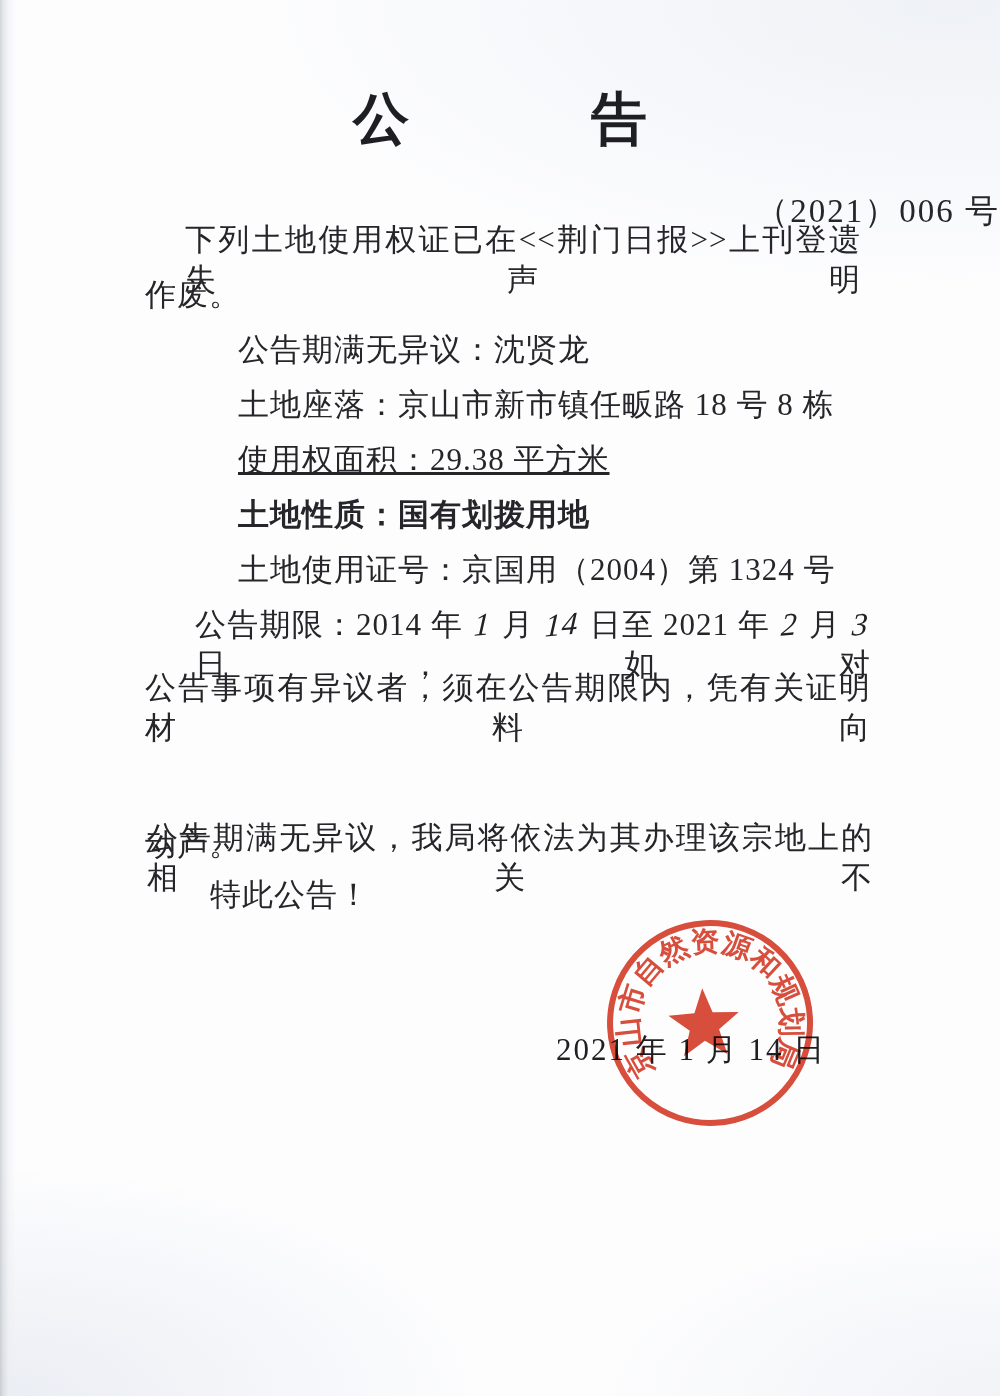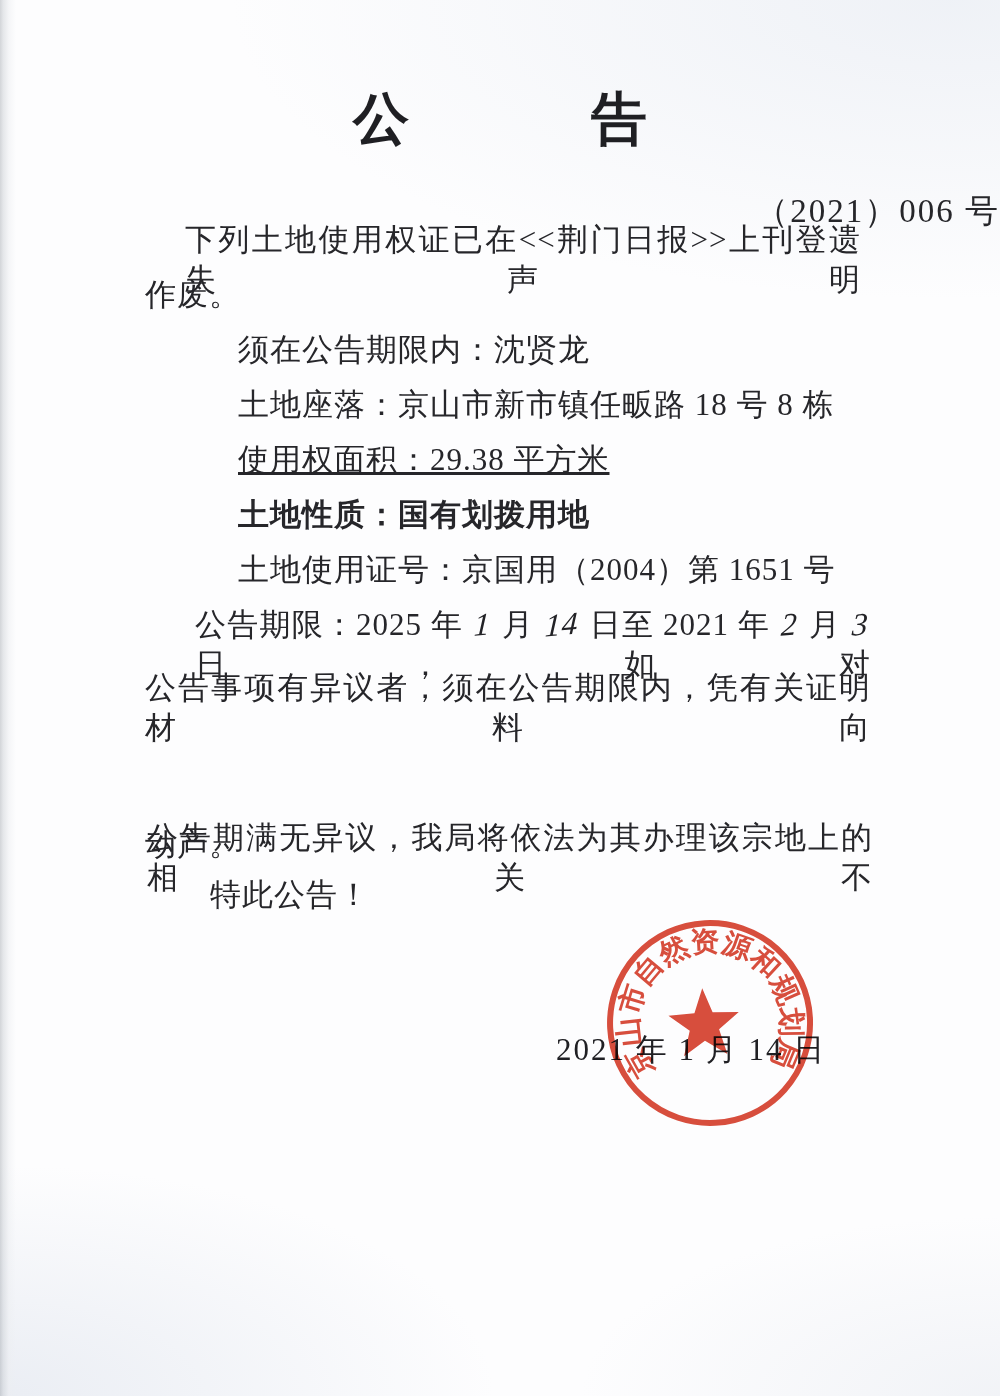--- a/index.html
+++ b/index.html
@@ -88,28 +88,28 @@
   <div class="title">
     <span>公</span>
     <span>告</span>
   </div>
 
   <div class="doc-number">（2021）006 号</div>
 
   <div class="line fill" style="left:185px; top:220px; width:676px;">下列土地使用权证已在&lt;&lt;荆门日报&gt;&gt;上刊登遗失声明</div>
   <div class="line" style="left:145px; top:275px;">作废。</div>
 
-  <div class="line" style="left:238px; top:330px;">须在公告期限内：沈贤龙</div>
+  <div class="line" style="left:238px; top:330px;">公告期满无异议：沈贤龙</div>
   <div class="line" style="left:238px; top:385px;">土地座落：京山市新市镇任畈路 18 号 8 栋</div>
   <div class="line" style="left:238px; top:440px;text-decoration:underline;">使用权面积：29.38 平方米</div>
   <div class="line" style="left:238px; top:495px;font-weight:bold;">土地性质：国有划拨用地</div>
-  <div class="line" style="left:238px; top:550px;">土地使用证号：京国用（2004）第 1651 号</div>
+  <div class="line" style="left:238px; top:550px;">土地使用证号：京国用（2004）第 1324 号</div>
 
   <div class="line fill" style="left:195px; top:605px; width:676px;">
-    <span>公告期限：2025 年 </span><span class="hw">1</span><span> 月 </span><span class="hw">14</span><span> 日至 2021 年 </span><span class="hw">2</span><span> 月 </span><span class="hw">3</span><span> 日，如对</span>
+    <span>公告期限：2014 年 </span><span class="hw">1</span><span> 月 </span><span class="hw">14</span><span> 日至 2021 年 </span><span class="hw">2</span><span> 月 </span><span class="hw">3</span><span> 日，如对</span>
   </div>
   <div class="line fill" style="left:145px; top:668px; width:726px;">公告事项有异议者，须在公告期限内，凭有关证明材料向</div>
   <div class="line fill" style="left:147px; top:770px; width:726px;margin-top:48px;">公告期满无异议，我局将依法为其办理该宗地上的相关不</div>
   <div class="line" style="left:145px; top:825px;">动产。</div>
 
   <div class="line" style="left:210px; top:875px;text-align:right;">特此公告！</div>
 
   <div class="sign-date">2021 年 1 月 14 日</div>
 
   <svg class="seal" viewBox="0 0 224 224" aria-hidden="true">

